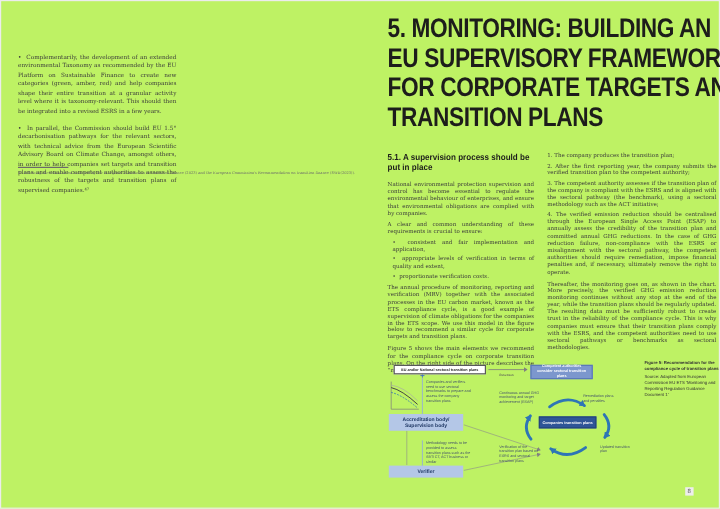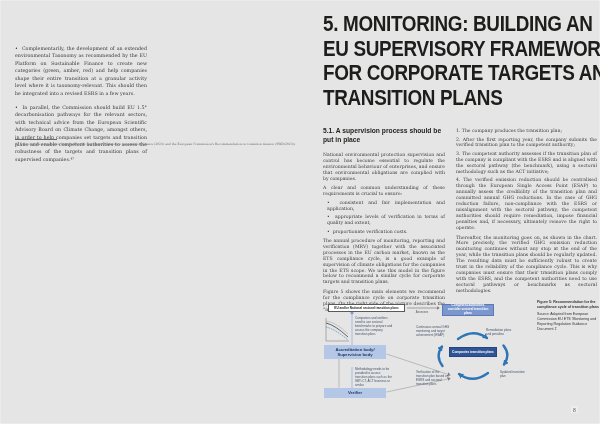--- a/index.html
+++ b/index.html
@@ -5,21 +5,21 @@
   html, body {
     margin: 0; padding: 0;
     width: 600px; height: 424px;
     background: #ffffff;
     overflow: hidden;
     -webkit-text-size-adjust: none;
   }
   .spread {
     position: relative;
     width: 598px; height: 422px;
-    background: #e5e5e5;
+    background: #bef264;
     border: 1px solid #ececec;
     font-family: "DejaVu Serif", serif;
     color: #3a3a3a;
   }
   
   .lp-text {
     position: absolute; left: 14px; top: 44px; width: 132px;
     font-size: 4.8px; line-height: 1.55; text-align: justify;
   }
   .lp-text p { margin: 0 0 7px 0; }

